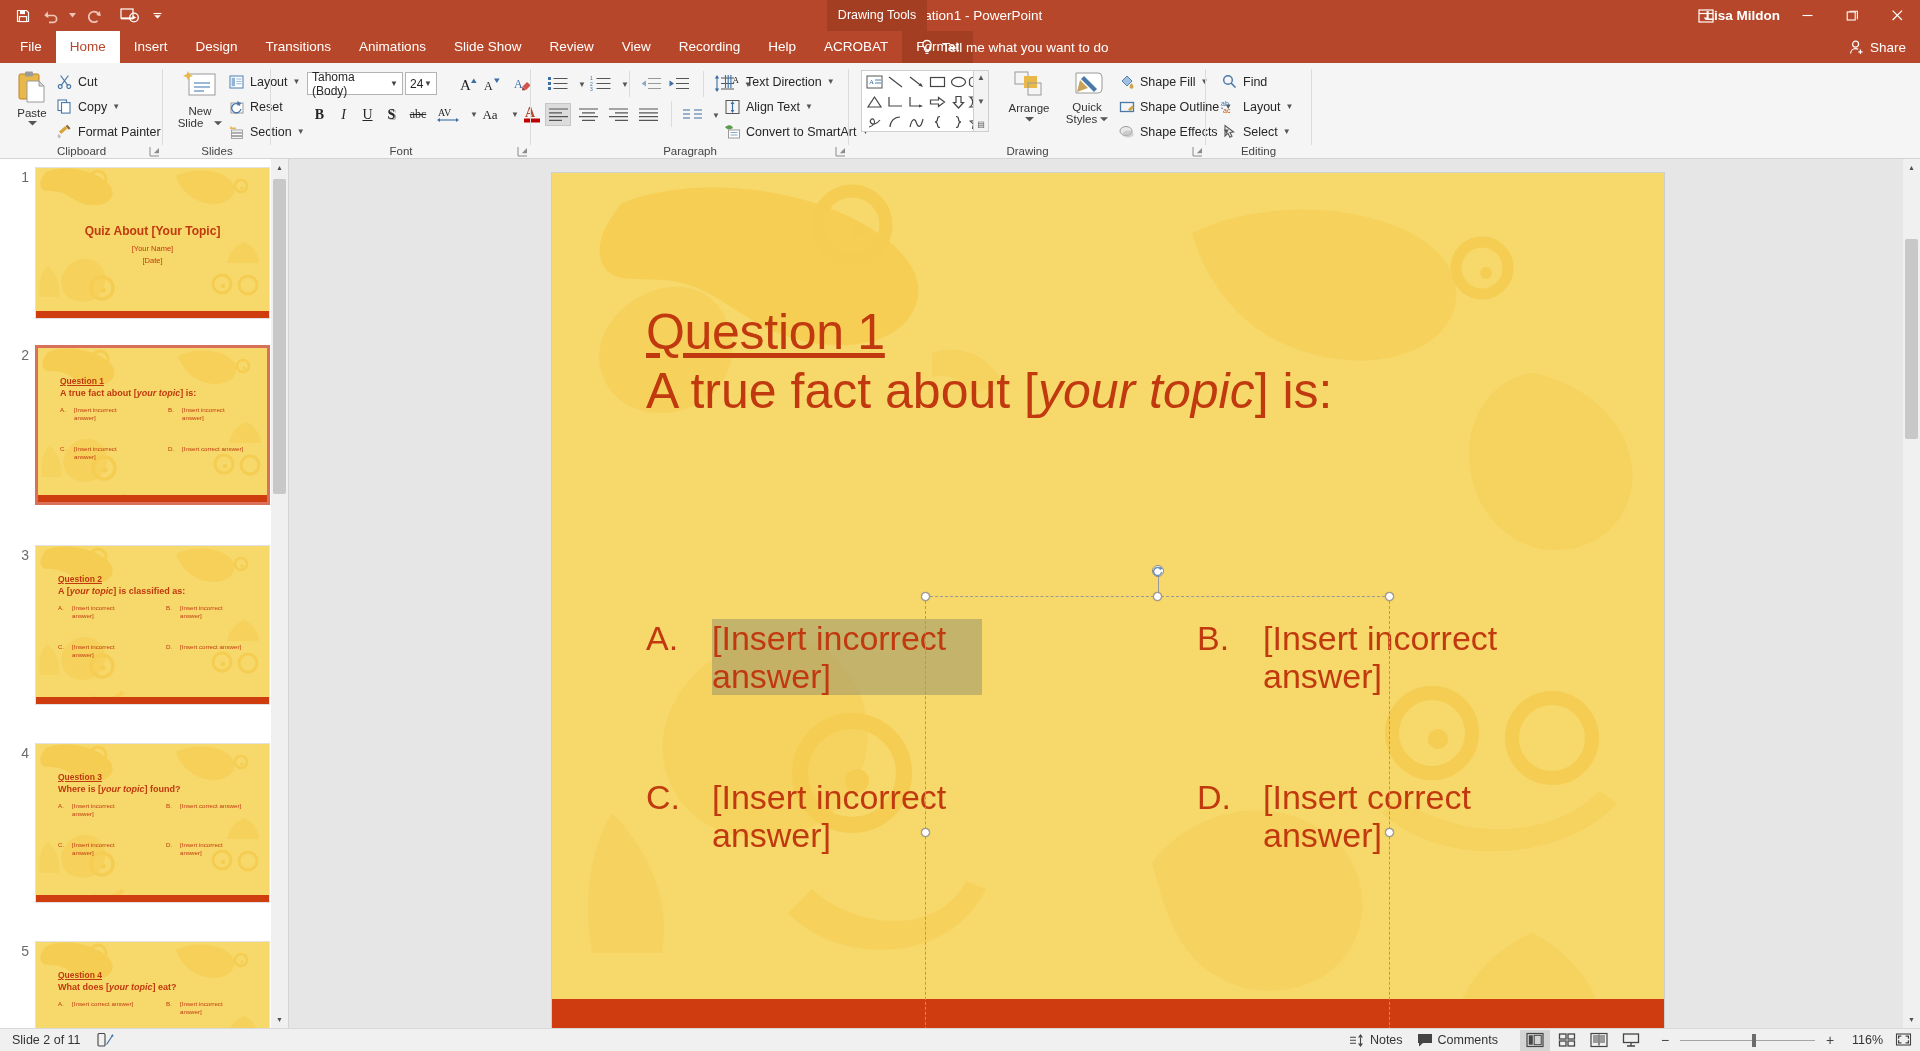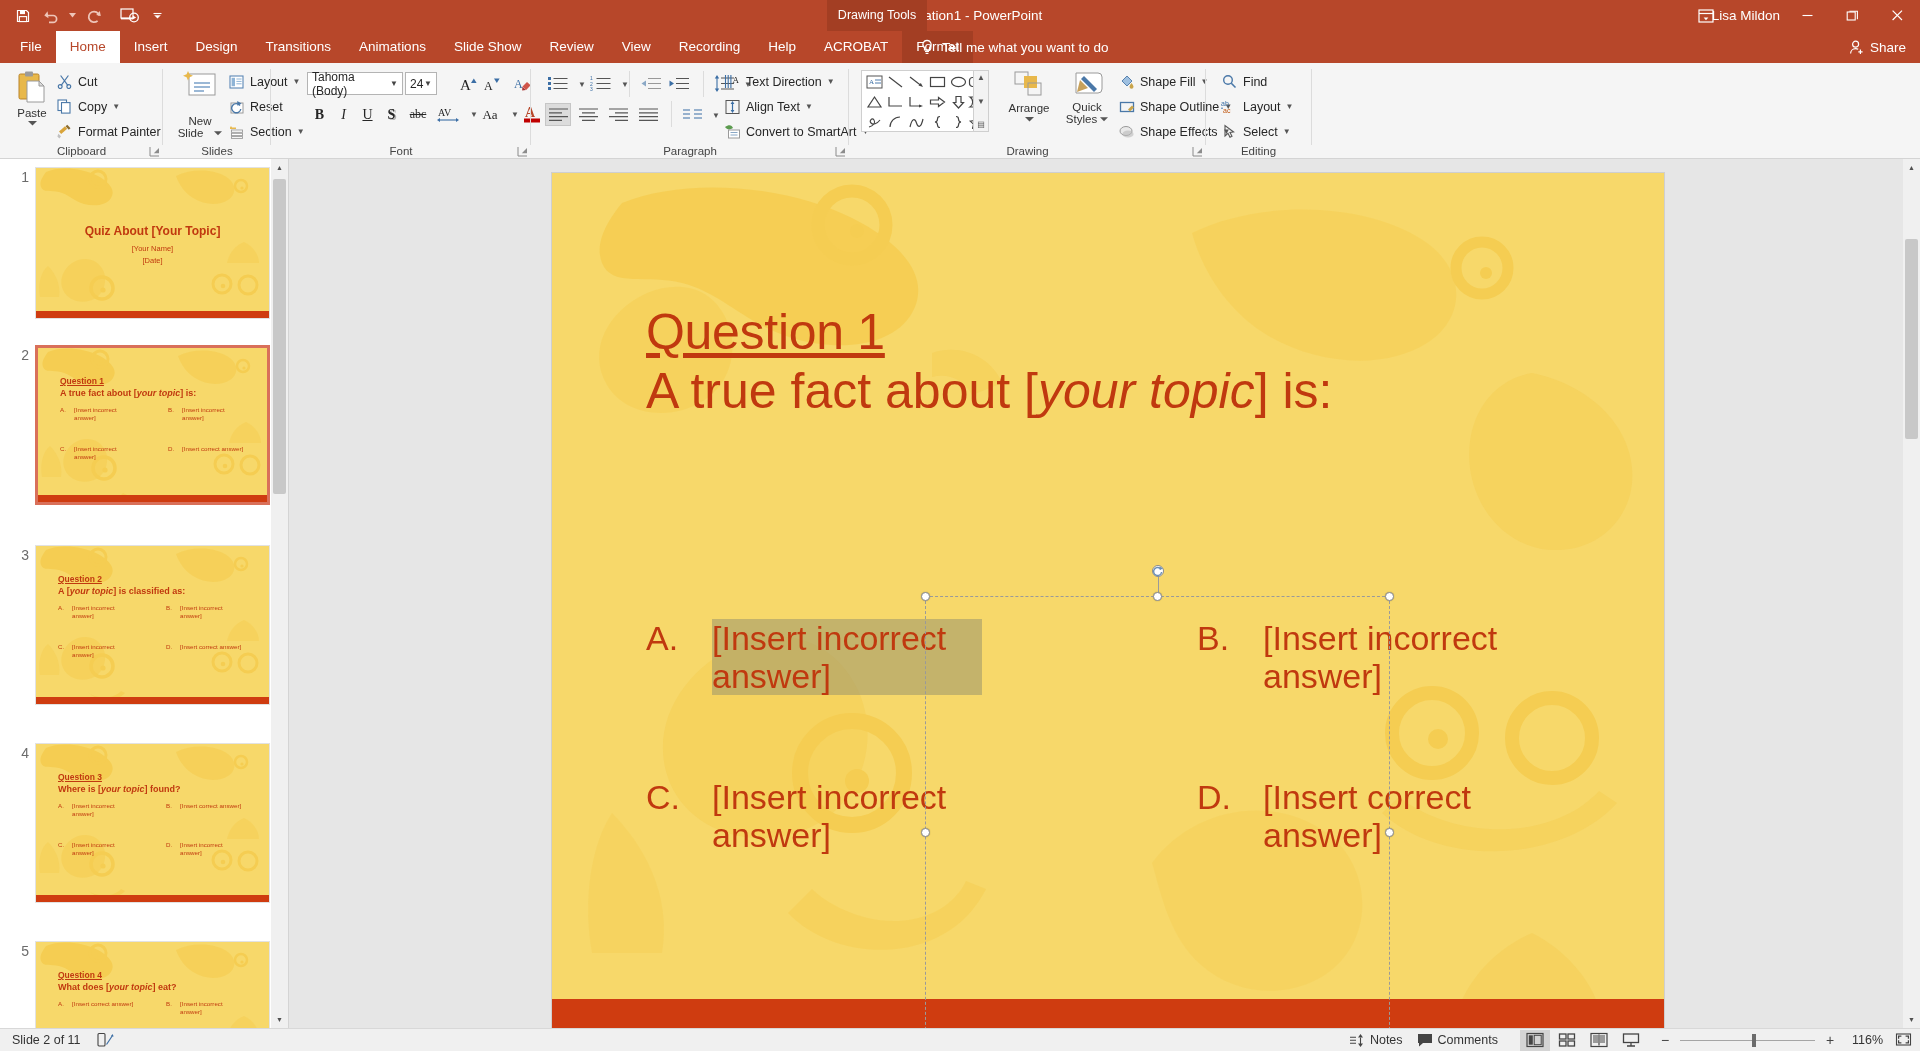--- a/index.html
+++ b/index.html
@@ -29,21 +29,21 @@
     line-height:31px; text-align:center; font-size:13.5px; color:#fff;
     pointer-events:none;
   }
   .ctx-tab-label{
     position:absolute; left:827px; top:0; width:100px; height:31px;
     background:#a33e23; color:#fff; font-size:12.5px;
     line-height:31px; text-align:center;
   }
   .user-area{
     position:absolute; right:140px; top:0; height:31px; display:flex; align-items:center;
-    font-size:13.5px; color:#fff;
+    font-size:13.5px; color:#fff;font-weight:bold;
   }
   .win-ctrl{
     position:absolute; top:0; height:31px; display:flex; align-items:center;
   }
   .win-ctrl .wb{
     width:45px;height:31px;display:flex;align-items:center;justify-content:center;
     cursor:default;
   }
   .ribbon-display{
     position:absolute; right:196px; top:0; width:36px;height:31px;
@@ -420,21 +420,21 @@
     <div class="grp-sep" style="left:162px"></div>
   </div>
 
   <div class="grp" style="left:163px;width:108px">
     <div class="bigbtn" style="left:8px;top:7px;width:58px">
       <svg width="38" height="32" viewBox="0 0 38 32">
           <rect x="8" y="4" width="26" height="21" fill="#fff" stroke="#9a9a9a"></rect>
           <path stroke="#7ba1c9" stroke-width="1.6" d="M13 13h16M13 17h16M13 21h10"></path>
           <path fill="#e8b84b" d="M7 1l1.5 3.3L12 5.7 8.5 7.2 7 10.5 5.6 7.2 2 5.7l3.6-1.4z"></path>
         </svg>
-      <span style="margin-top:13px">New</span>
+      <span style="margin-top:3px">New</span>
       <span style="display:flex;align-items:center;gap:11px">
         <span>Slide</span>
         <svg width="8" height="5" viewBox="0 0 9 5">
             <path fill="#555" d="M0 0h9L4.5 4.6z"></path>
           </svg>
       </span>
     </div>
 
     <div class="mini" style="left:64px;top:9px">
       <span class="ic">

